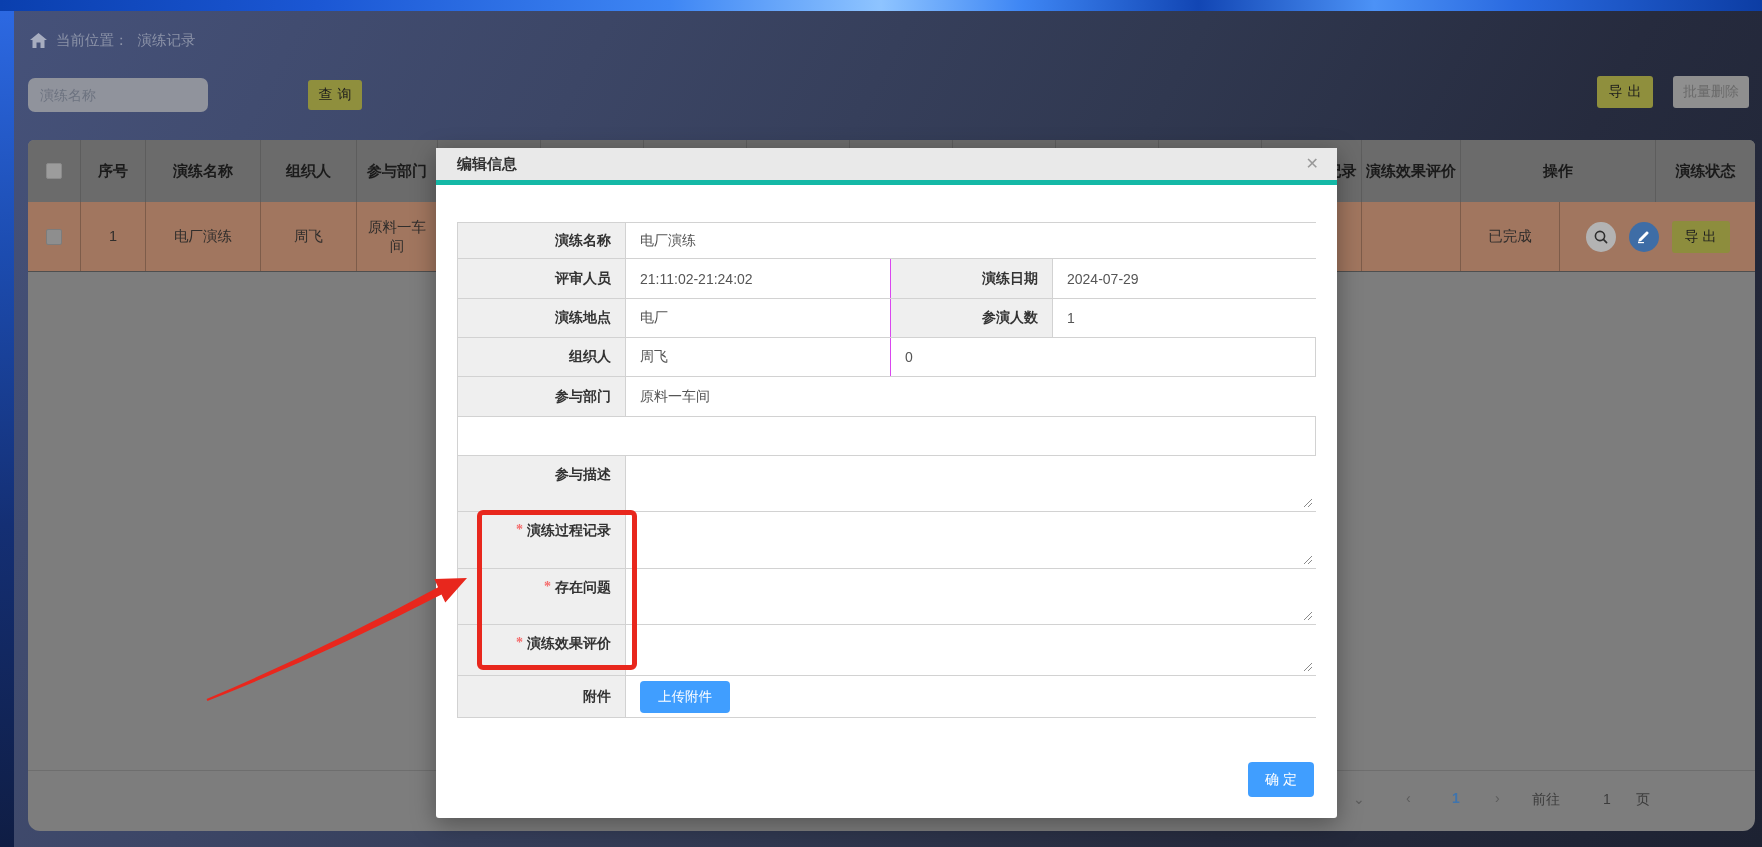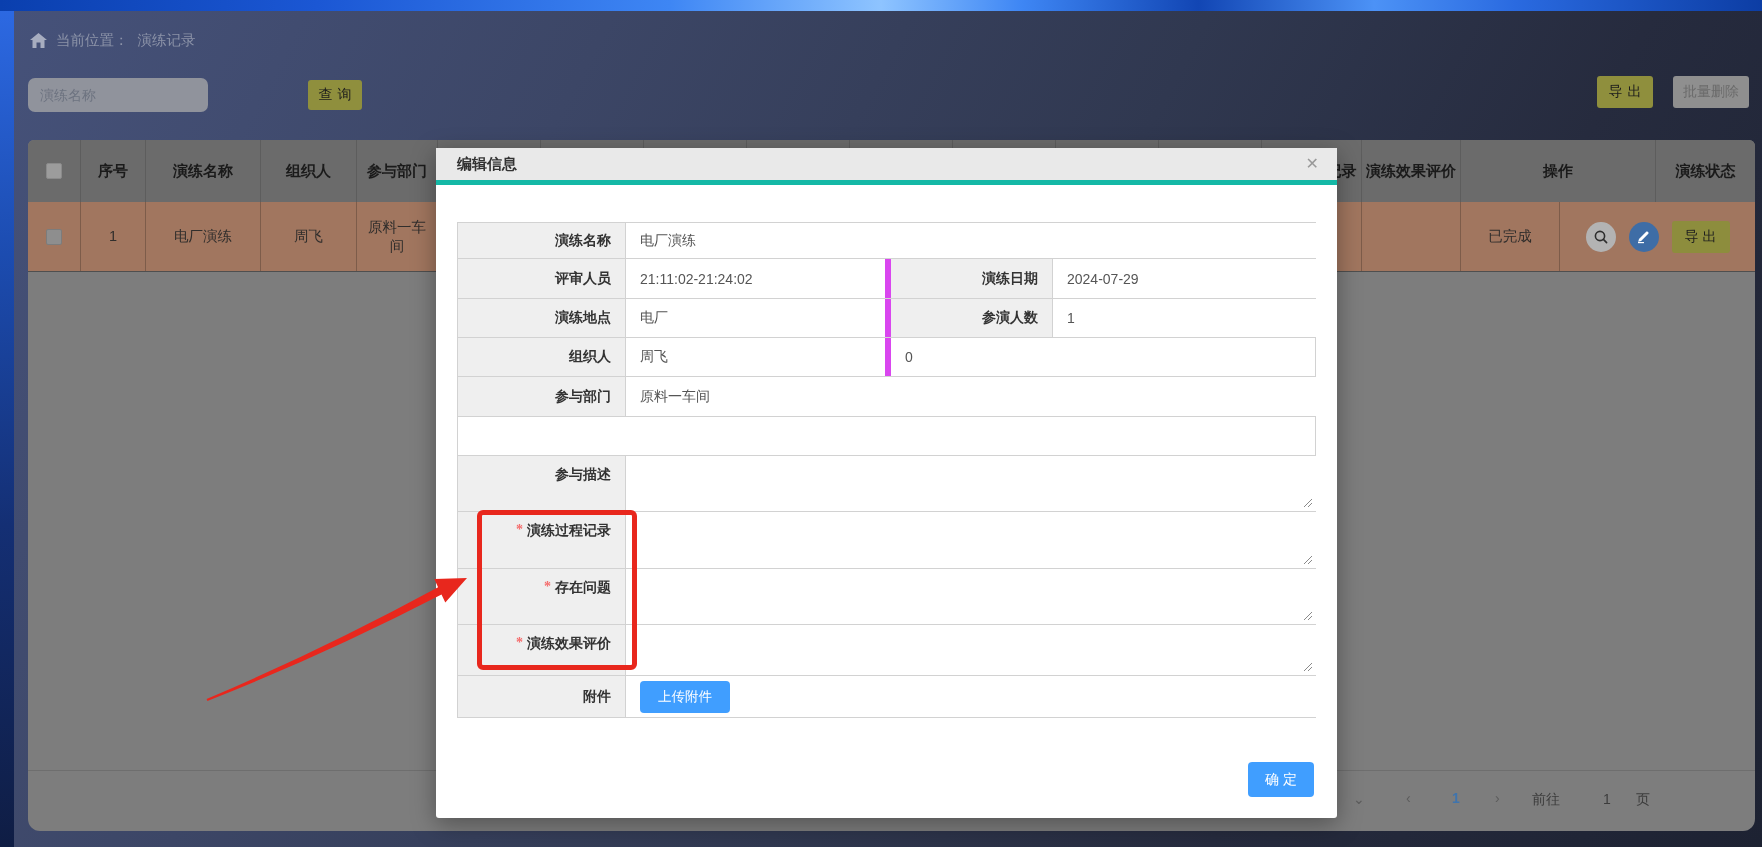--- a/index.html
+++ b/index.html
@@ -76,21 +76,21 @@
   .modal-title { font-size:15px; font-weight:bold; color:#333; }
   .modal-close { margin-left:auto; color:#999; font-size:16px; cursor:pointer; line-height:1; }
   .form { position:absolute; left:21px; top:74px; width:859px;
     border:1px solid #d2d2d2; border-bottom:none; }
   .frow { display:flex; border-bottom:1px solid #d2d2d2; }
   .fl { flex:none; background:#efefef; display:flex; align-items:center; justify-content:flex-end;
     padding-right:14px; font-size:14px; font-weight:bold; color:#333; border-right:1px solid #d2d2d2; }
   .fl.top { align-items:flex-start; padding-top:10px;font-family:Liberation Serif, serif; }
   .fv { flex:none; position:relative; background:#fff; display:flex; align-items:center;
     padding-left:14px; font-size:14px; color:#555; }
-  .fv.mid-border { border-right:6px solid #d946ef; }
+  .fv.mid-border { border-right:1px solid #d946ef; }
   .w-l1 { width:168px; } .w-v1 { width:265px; } .w-l2 { width:162px; } .w-v2 { width:263px; }
   .w-full { width:690px; }
   .req { color:#f56c6c; margin-right:4px; font-weight:bold; }
   .grip { position:absolute; right:4px; bottom:4px; width:10px; height:10px;
     background:repeating-linear-gradient(135deg,transparent,transparent 2px,#8a8a8a 2px,#8a8a8a 3px);
     clip-path:polygon(100% 0,100% 100%,0 100%); }
   .btn-upload { position:static; width:90px; height:32px; background:#409eff; color:#fff;
     font-size:13.5px; border-radius:4px; }
   .btn-confirm { left:812px; top:614px; width:66px; height:35px; background:#409eff; color:#fff;
     font-size:14px; letter-spacing:4px; padding-left:4px; border-radius:4px; position:absolute; }

